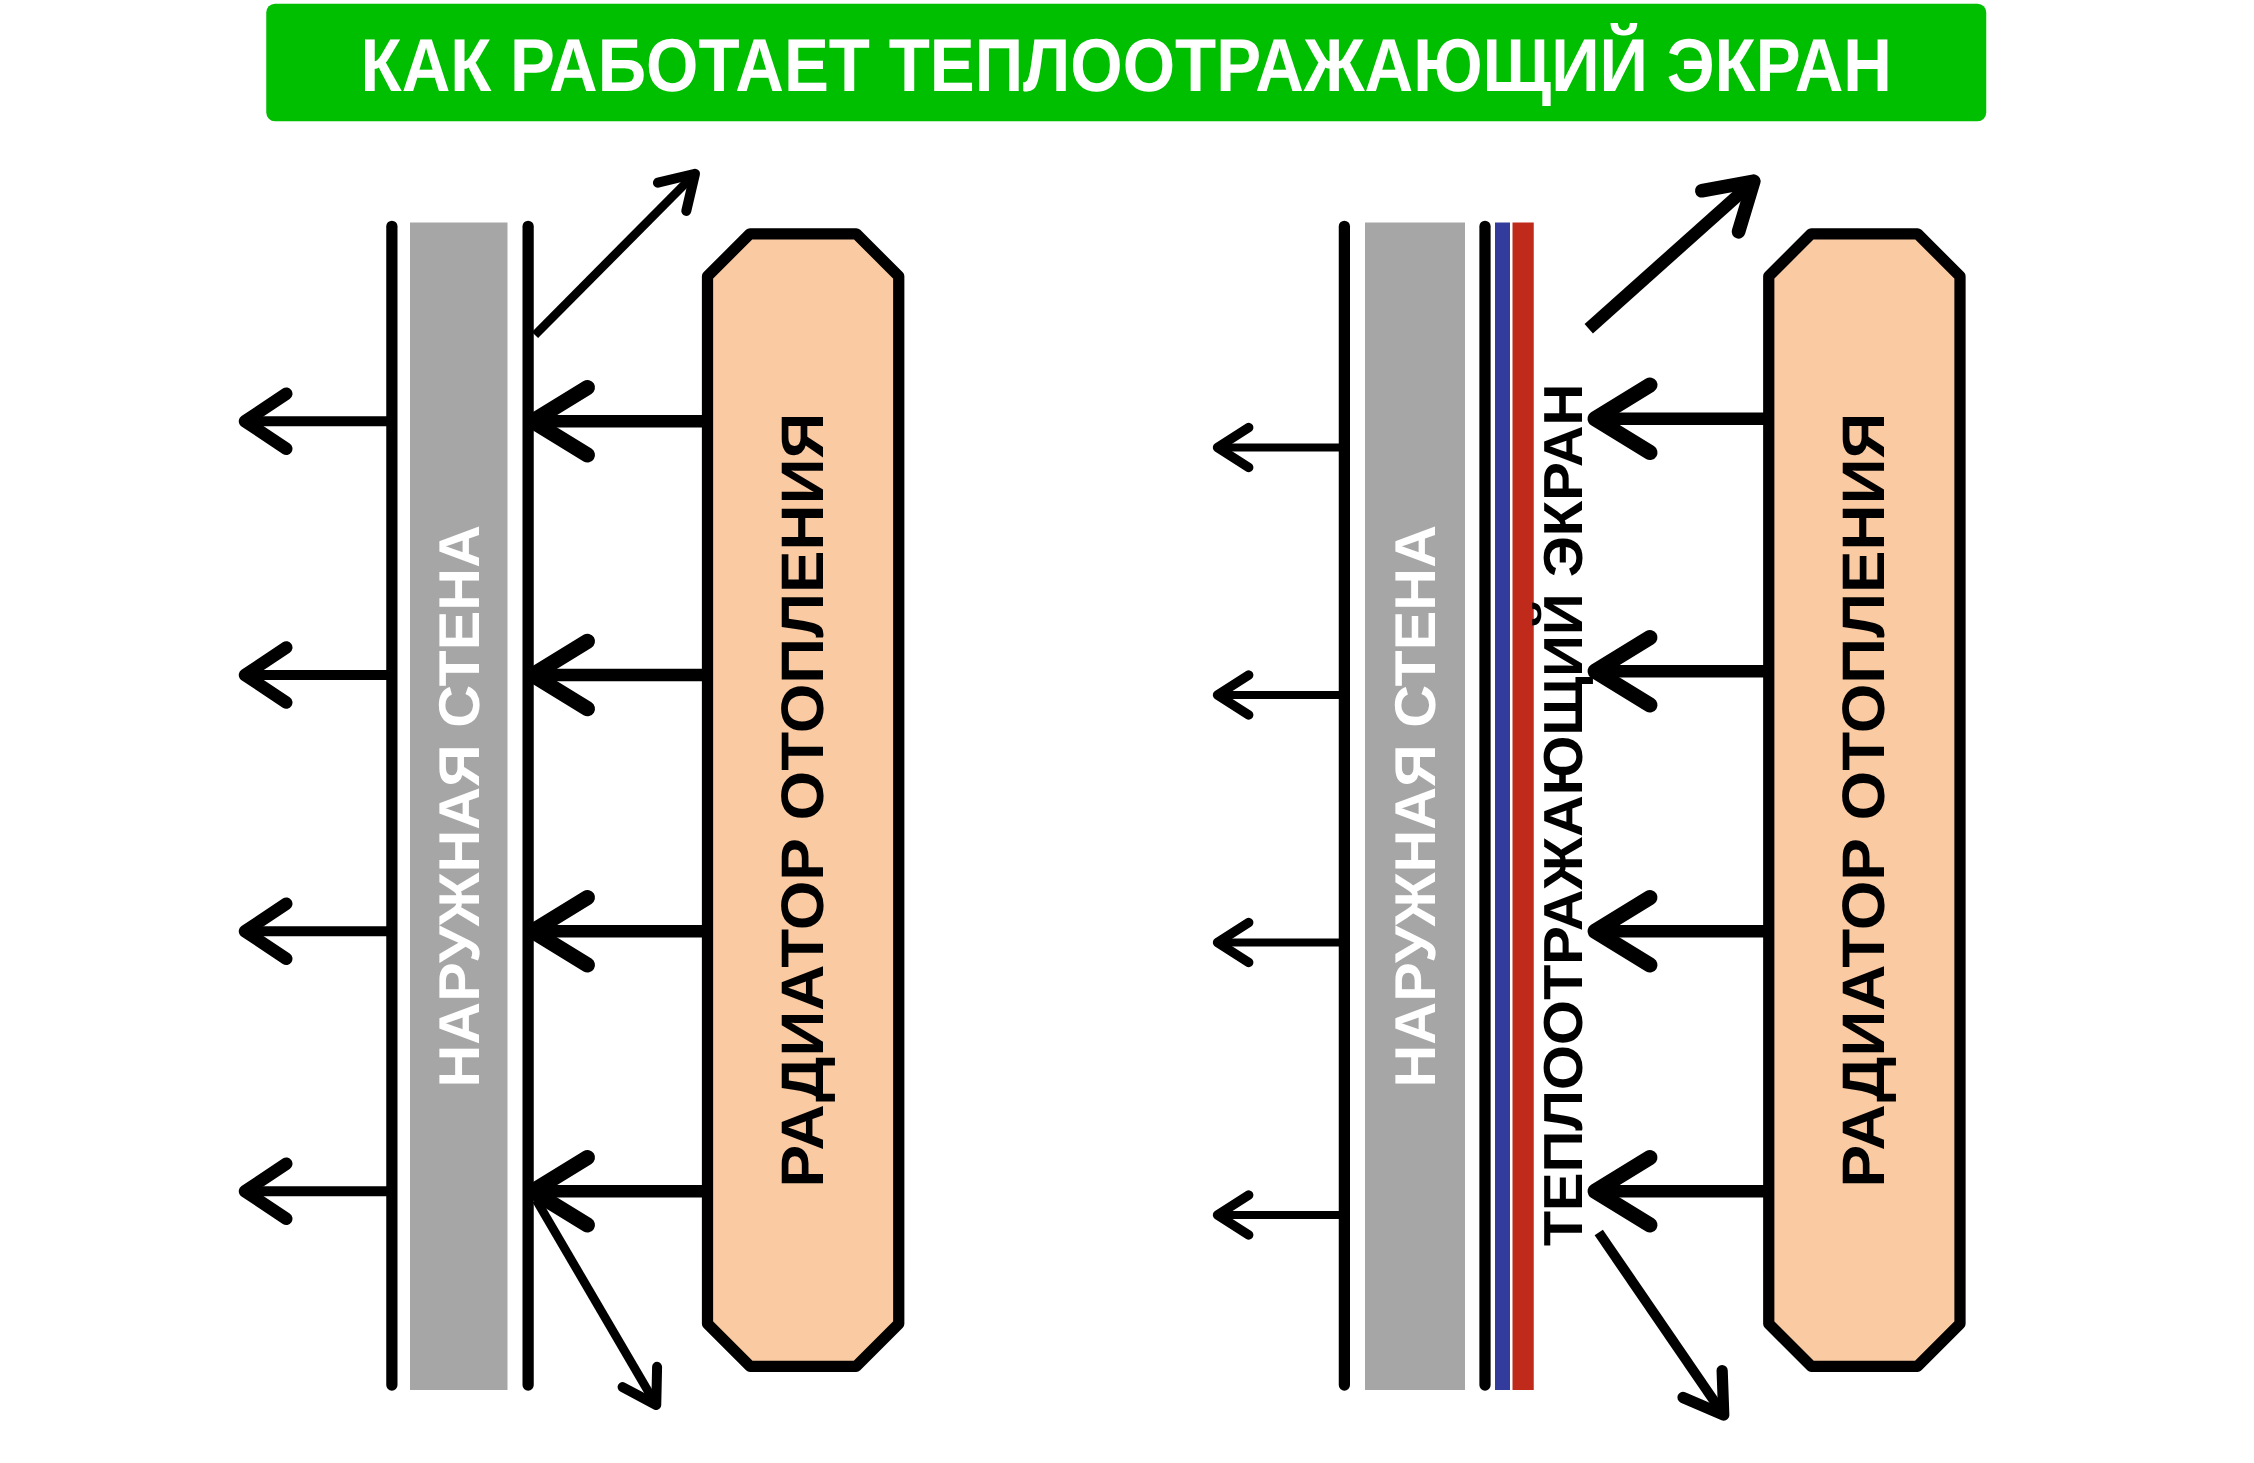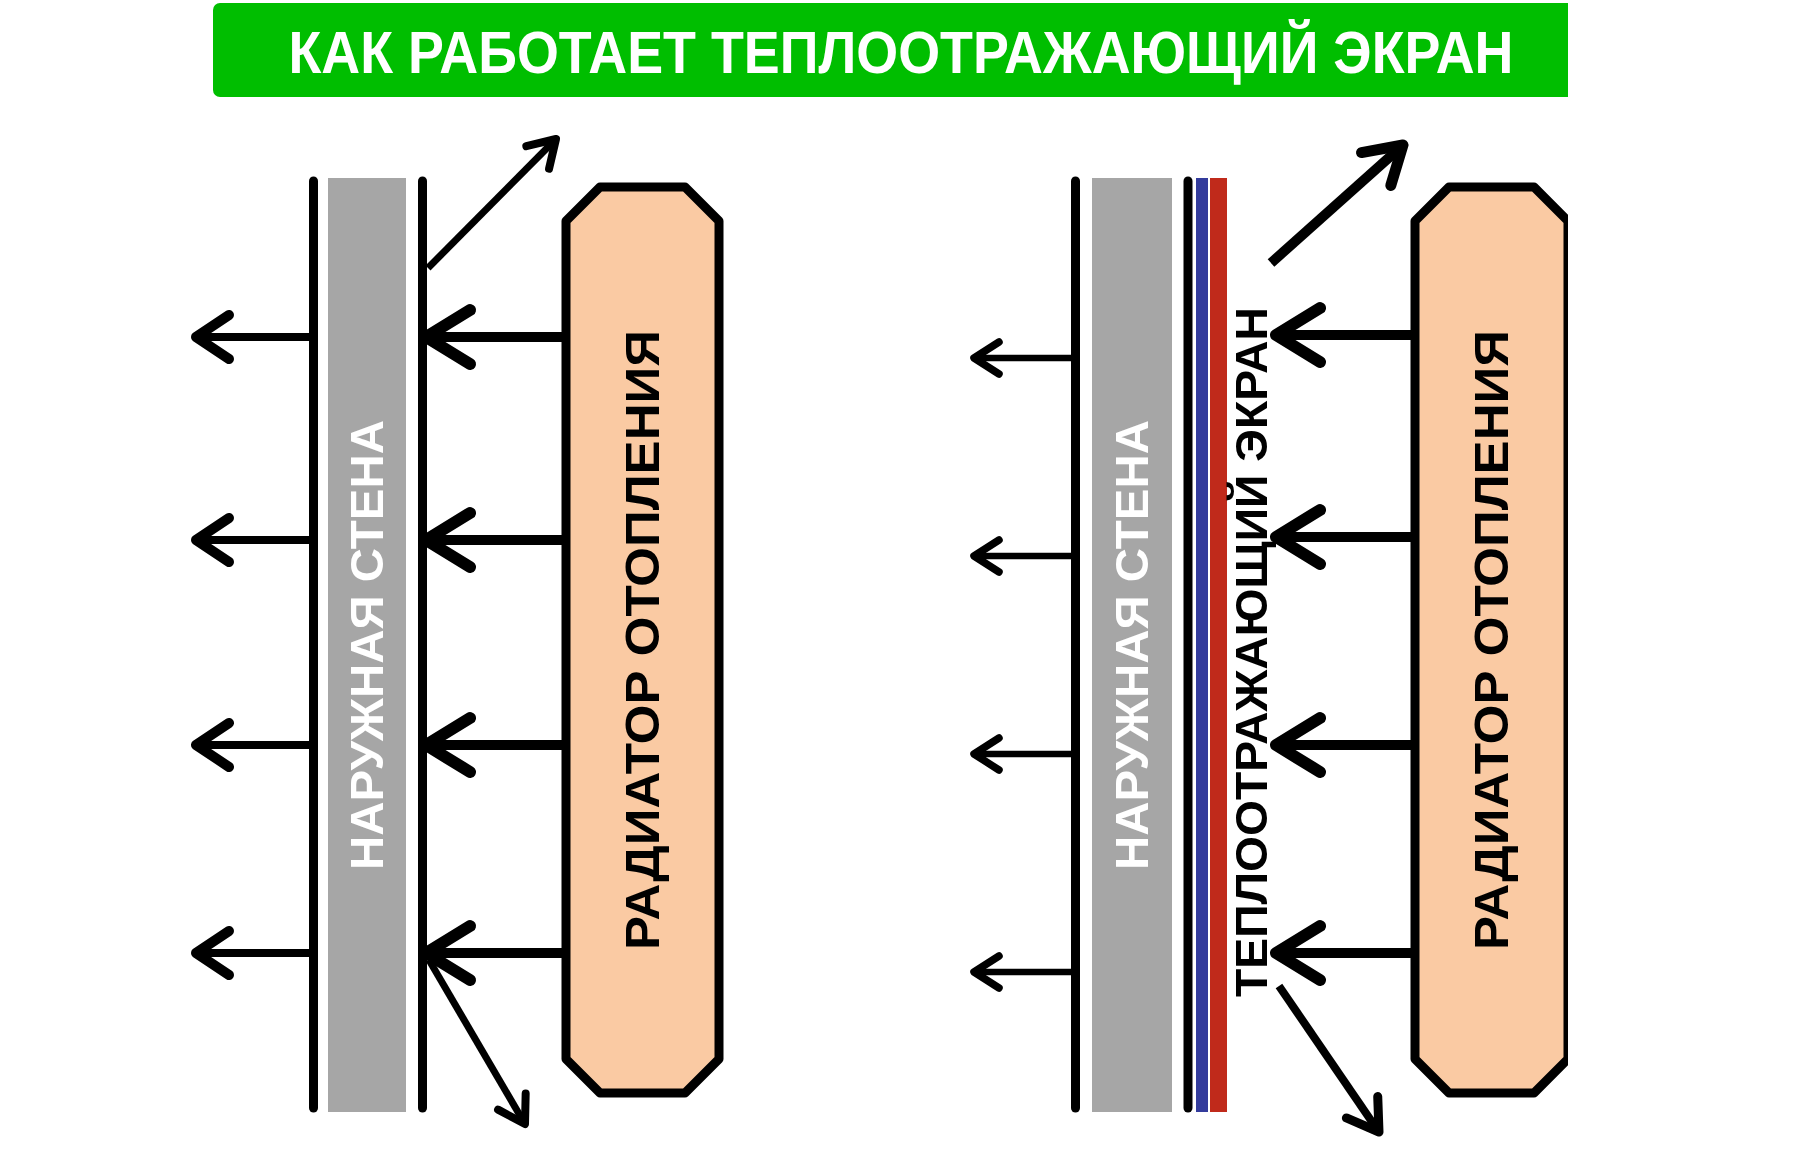--- a/index.html
+++ b/index.html
@@ -3,21 +3,21 @@
 <meta charset="utf-8">
 <style>
   html, body {
     margin: 0;
     padding: 0;
     background: #ffffff;
     font-family: "Liberation Sans", "DejaVu Sans", sans-serif;
   }
   #stage {
     position: relative;
-    width: 1568px;
+    width: 1803px;
     height: 1170px;
     background: #ffffff;
     overflow: hidden;
   }
   svg text {
     font-family: "Liberation Sans", "DejaVu Sans", sans-serif;
     font-weight: bold;
   }
   .title-text  { font-size: 60px; }
   .wall-text   { font-size: 46px; }

